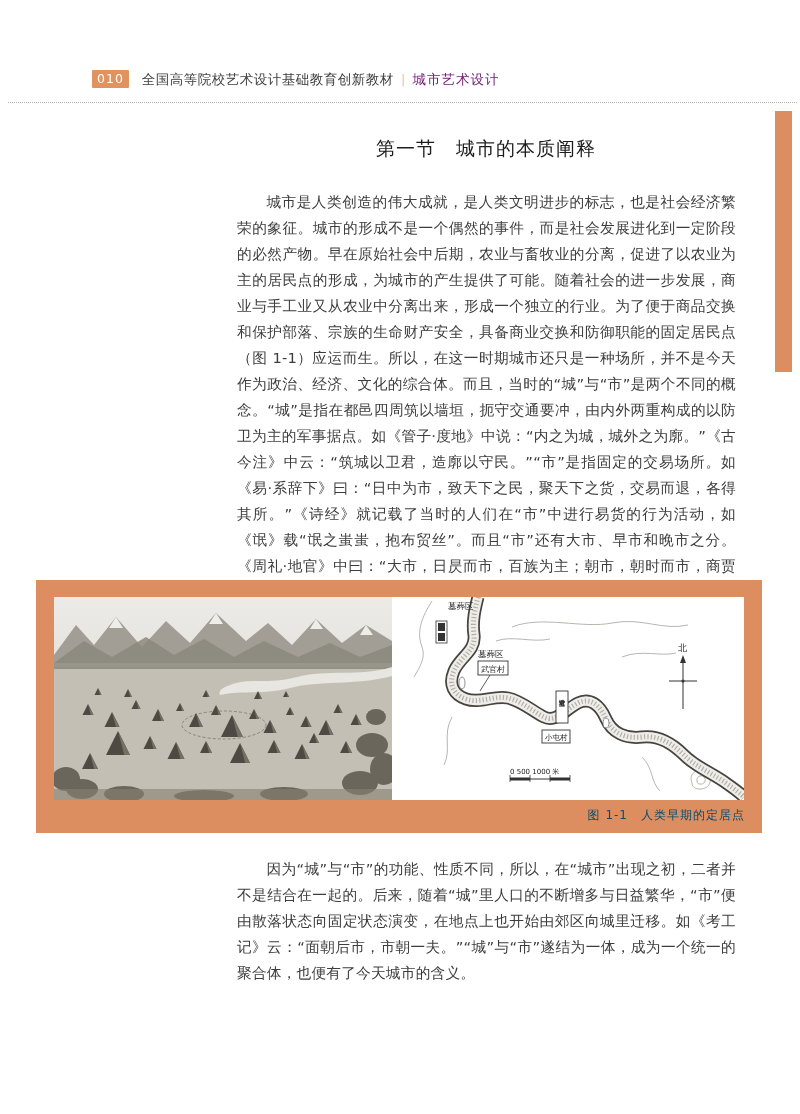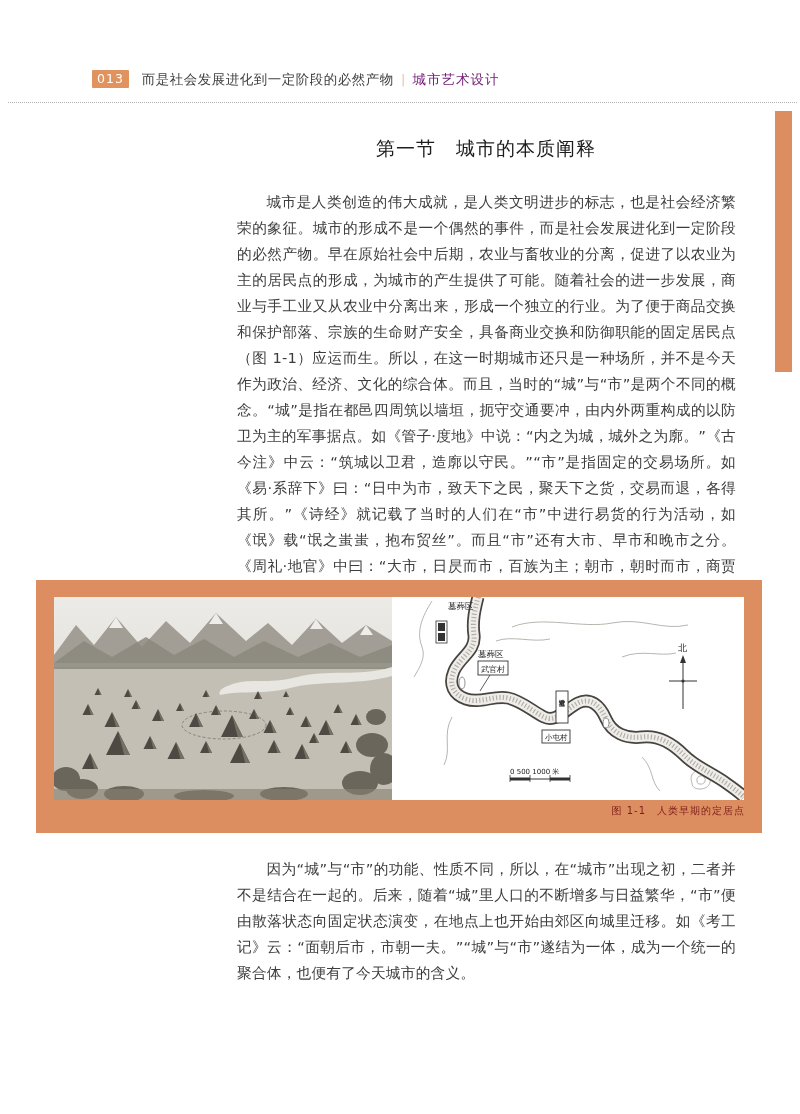--- a/index.html
+++ b/index.html
@@ -32,33 +32,33 @@
   .bodycol p {
     font-size:14.7px; line-height:26px; color:#3d3d3d; text-align:justify;
     text-indent:2em; letter-spacing:0.2px;
   }
   
   .figure-box { position:absolute; top:580px; left:36px; width:726px; height:253px; background:#dd8e60; }
   .figure-panel { position:absolute; top:17px; left:18px; width:690px; height:203px; background:#ffffff; display:flex; }
   .img-left  { width:338px; height:203px; display:block; }
   .img-right { width:352px; height:203px; display:block; }
   .figure-caption {
-    position:absolute; right:17px; bottom:15px; font-size:10px; color:#7f1d1d; letter-spacing:1px;
+    position:absolute; right:17px; bottom:9px; font-size:12px; color:#0c4a6e; letter-spacing:1px;
   }
   
   svg text { font-family:"DejaVu Sans","Liberation Sans",sans-serif; fill:#222; }
   .vtext { writing-mode:vertical-rl; }
 </style>
 </head>
 <body>
 
 <div class="header-row">
-  <div class="page-badge">013</div>
+  <div class="page-badge">010</div>
   <div>
-    <span class="series-title">而是社会发展进化到一定阶段的必然产物</span>
+    <span class="series-title">全国高等院校艺术设计基础教育创新教材</span>
     <span class="header-sep">|</span>
     <span class="book-title">城市艺术设计</span>
   </div>
 </div>
 <div class="dotted-rule"></div>
 <div class="edge-tab"></div>
 
 <h1 class="section-title">第一节　城市的本质阐释</h1>
 
 <div class="bodycol" id="para1">

